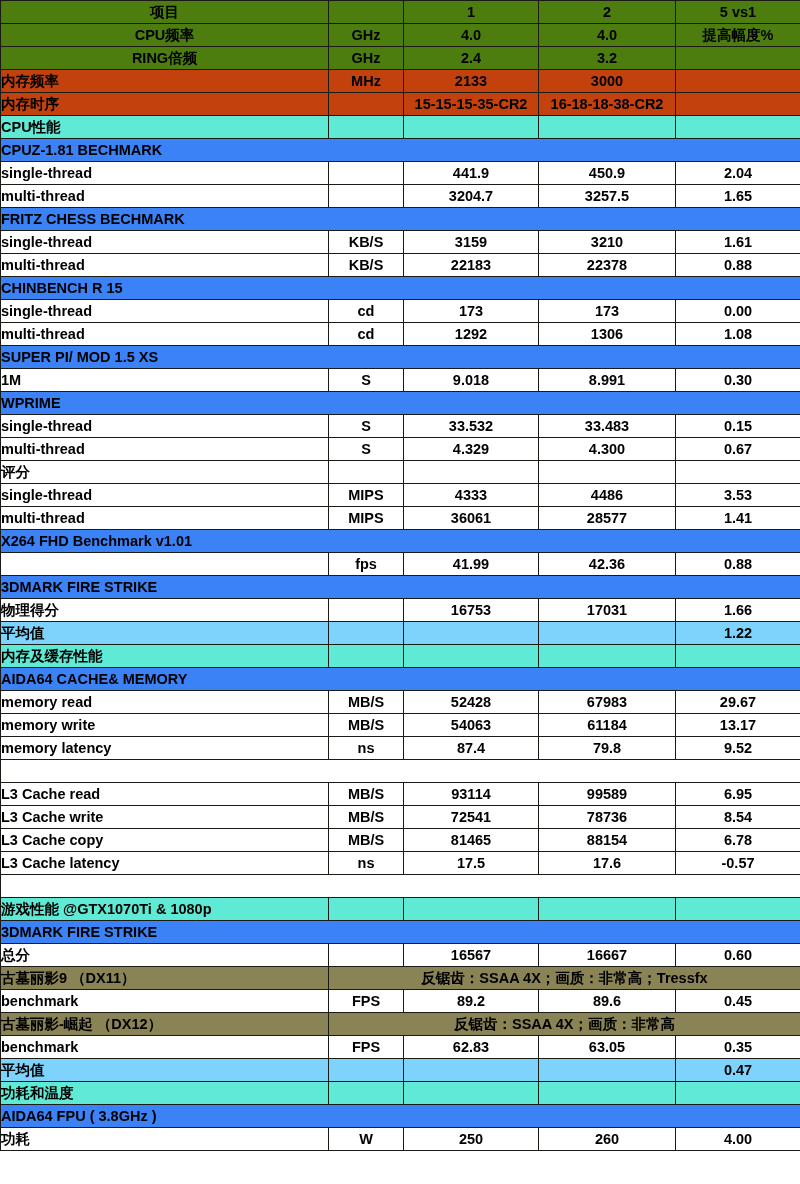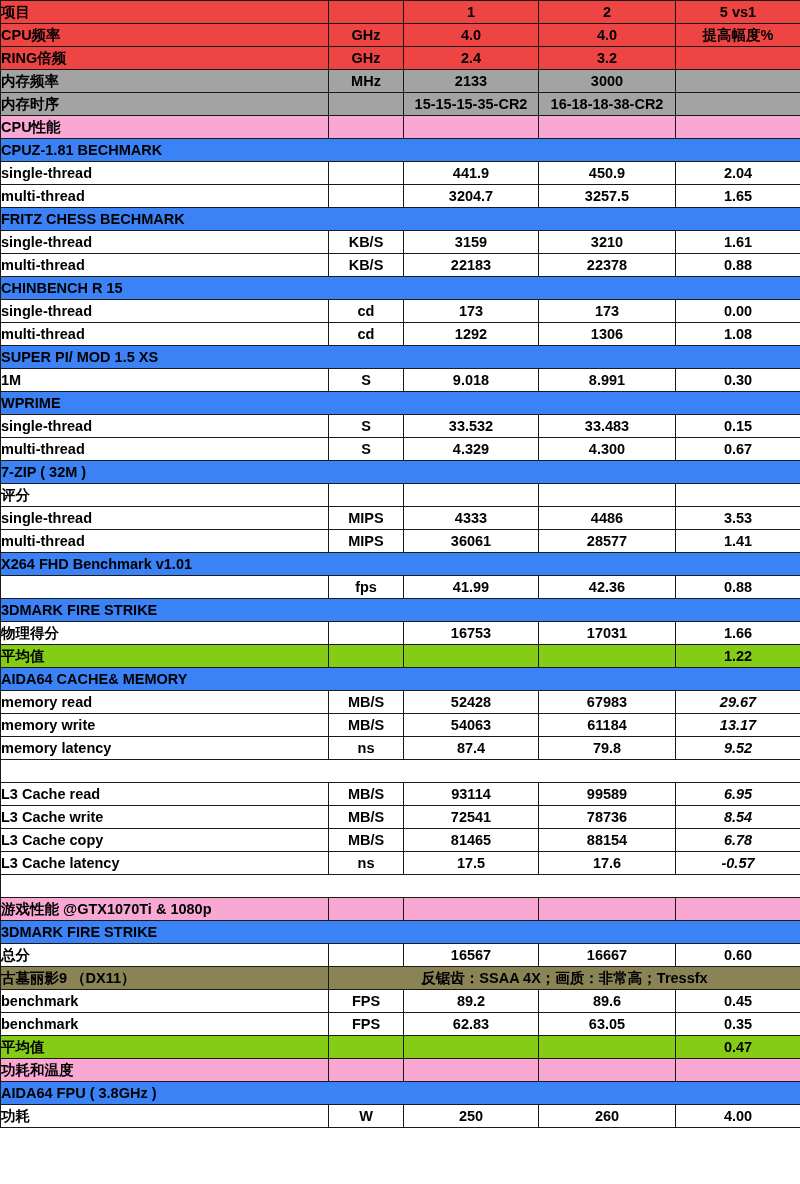--- a/index.html
+++ b/index.html
@@ -34,60 +34,61 @@
     white-space:nowrap;
   }
 
   
   .al{text-align:left;padding-left:5px;}
   .ac{text-align:center;}
 
   
   
   tr.hdr-dark td{
-    background:#ef4444;
-    color:#ffffff;
+    background:#4d7c0f;
+    color:#ffffff;
+    text-align:center;
   }
   
   tr.hdr-mid td{
-    background:#a3a3a3;
+    background:#c2410c;
     color:#ffffff;
   }
   
   tr.group td{
-    background:#f9a8d4;
+    background:#5eead4;
     color:#000000;
   }
   
   tr.section td{
     background:#3b82f6;
     color:#ffffff;
   }
   
   tr.avg td{
-    background:#84cc16;
+    background:#7dd3fc;
     color:#ffffff;
   }
   
   tr.data td{
     background:#ffffff;
   }
   
   tr.spacer td{
     height:5px;
     background:#ffffff;
     font-size:1px;
     line-height:1px;
   }
   
   tr.gameband td{
     background:#8a8355;
     color:#ffffff;
   }
-  .ital{font-style:italic;}
+  .ital{}
 </style>
 </head>
 <body>
 
 <table id="bench-table">
   <colgroup>
     <col class="c-item">
       <col class="c-unit">
       <col class="c-v1">
       <col class="c-v2">
@@ -207,23 +208,20 @@
         <td class="ac">33.483</td>
         <td class="ac">0.15</td>
       </tr>
       <tr class="data">
         <td class="al">multi-thread</td>
         <td class="ac">S</td>
         <td class="ac">4.329</td>
         <td class="ac">4.300</td>
         <td class="ac">0.67</td>
       </tr>
-      <tr class="section">
-        <td colspan="5" class="al">7-ZIP ( 32M )</td>
-      </tr>
       <tr class="data">
         <td class="al">评分</td>
         <td class="ac"></td>
         <td class="ac"></td>
         <td class="ac"></td>
         <td class="ac"></td>
       </tr>
       <tr class="data">
         <td class="al">single-thread</td>
         <td class="ac">MIPS</td>
@@ -258,20 +256,27 @@
         <td class="ac">17031</td>
         <td class="ac">1.66</td>
       </tr>
       <tr class="avg">
         <td class="al">平均值</td>
         <td class="ac"></td>
         <td class="ac"></td>
         <td class="ac"></td>
         <td class="ac">1.22</td>
       </tr>
+      <tr class="group">
+        <td class="al">内存及缓存性能</td>
+        <td></td>
+        <td></td>
+        <td></td>
+        <td></td>
+      </tr>
       <tr class="section">
         <td colspan="5" class="al">AIDA64 CACHE&amp; MEMORY</td>
       </tr>
       <tr class="data">
         <td class="al">memory read</td>
         <td class="ac">MB/S</td>
         <td class="ac">52428</td>
         <td class="ac">67983</td>
         <td class="ac ital">29.67</td>
       </tr>
@@ -344,20 +349,24 @@
         <td class="al">古墓丽影9        （DX11）</td>
         <td colspan="4" class="ac">反锯齿：SSAA 4X；画质：非常高；Tressfx</td>
       </tr>
       <tr class="data">
         <td class="al">benchmark</td>
         <td class="ac">FPS</td>
         <td class="ac">89.2</td>
         <td class="ac">89.6</td>
         <td class="ac">0.45</td>
       </tr>
+      <tr class="gameband">
+        <td class="al">古墓丽影-崛起   （DX12）</td>
+        <td colspan="4" class="ac">反锯齿：SSAA 4X；画质：非常高</td>
+      </tr>
       <tr class="data">
         <td class="al">benchmark</td>
         <td class="ac">FPS</td>
         <td class="ac">62.83</td>
         <td class="ac">63.05</td>
         <td class="ac">0.35</td>
       </tr>
       <tr class="avg">
         <td class="al">平均值</td>
         <td class="ac"></td>

